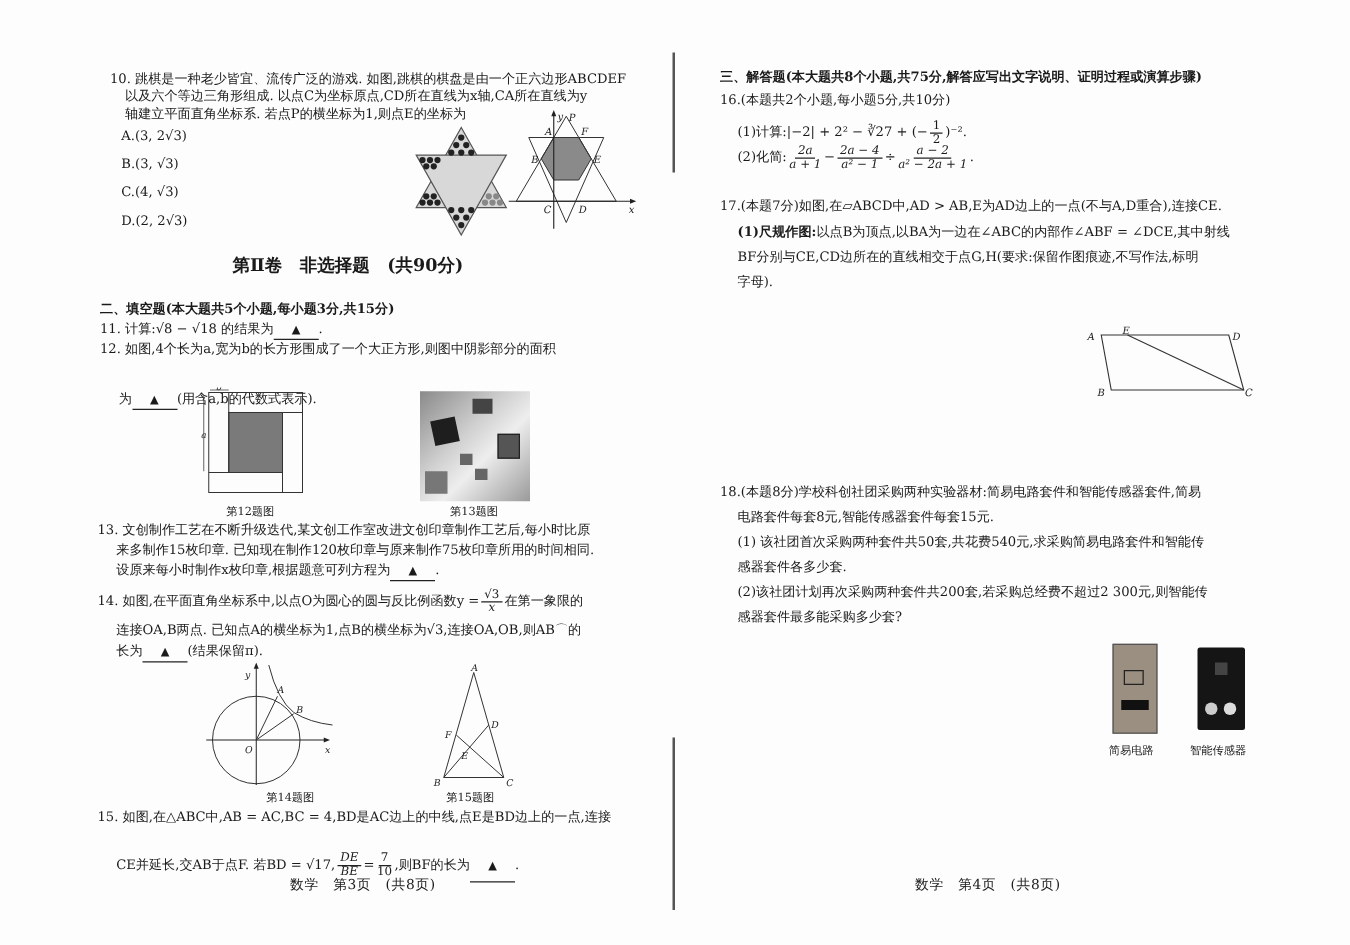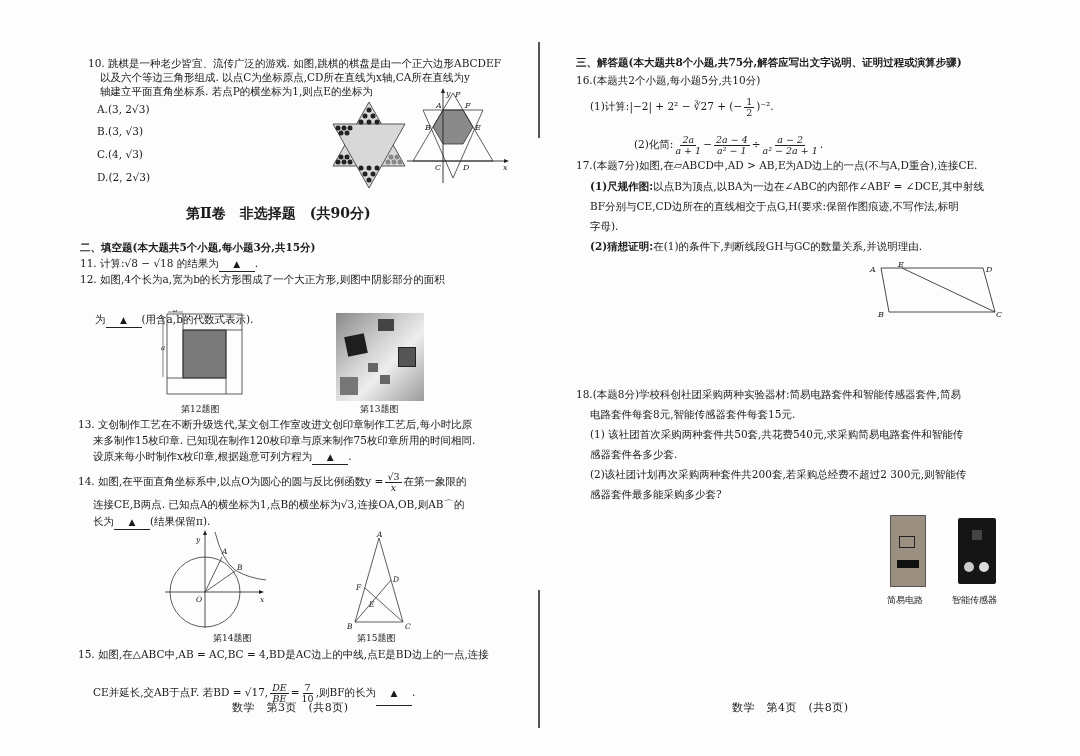--- a/index.html
+++ b/index.html
@@ -130,21 +130,21 @@
   <div class="t" style="left:93px;top:449px;">
     <span>设原来每小时制作x枚印章,根据题意可列方程为</span><span class="blank">▲</span><span>.</span>
   </div>
 
   <div class="t" style="left:78px;top:470px;line-height:22px;">
     <span>14. 如图,在平面直角坐标系中,以点O为圆心的圆与反比例函数y =</span><span class="frac">
         <span>√3</span>
         <span class="i">x</span>
       </span><span>在第一象限的</span>
   </div>
-  <div class="t" style="left:93px;top:497px;">连接CE,B两点. 已知点A的横坐标为1,点B的横坐标为√3,连接OA,OB,则AB⌒的</div>
+  <div class="t" style="left:93px;top:497px;">连接OA,B两点. 已知点A的横坐标为1,点B的横坐标为√3,连接OA,OB,则AB⌒的</div>
   <div class="t" style="left:93px;top:514px;">
     <span>长为</span><span class="blank">▲</span><span>(结果保留π).</span>
   </div>
 
   <svg style="position:absolute;left:160px;top:530px;" width="110" height="100" viewBox="0 0 110 100">
     <circle cx="45" cy="62" r="35" fill="none" stroke="#333" stroke-width="0.8"></circle>
     <line x1="5" y1="62" x2="100" y2="62" stroke="#222" stroke-width="0.8"></line>
     <polygon points="104,62 99,60 99,64" fill="#222"></polygon>
     <line x1="45" y1="98" x2="45" y2="4" stroke="#222" stroke-width="0.8"></line>
     <polygon points="45,0 43,5 47,5" fill="#222"></polygon>
@@ -196,38 +196,37 @@
 <div id="right" class="page">
   <div class="t b" style="left:36px;top:55px;">三、解答题(本大题共8个小题,共75分,解答应写出文字说明、证明过程或演算步骤)</div>
 
   <div class="t" style="left:36px;top:73px;">16.(本题共2个小题,每小题5分,共10分)</div>
   <div class="t" style="left:50px;top:94px;line-height:24px;">
     <span>(1)计算:|−2| + 2² − ∛27 + (−</span><span class="frac">
         <span>1</span>
         <span>2</span>
       </span><span>)⁻².</span>
   </div>
-  <div class="t" style="left:50px;top:132px;line-height:24px;margin-left:44px;">
+  <div class="t" style="left:50px;top:114px;line-height:24px;">
     <span>(2)化简:</span><span class="frac i">
         <span>2a</span>
         <span>a + 1</span>
       </span><span>−</span><span class="frac i">
         <span>2a − 4</span>
         <span>a² − 1</span>
       </span><span>÷</span><span class="frac i">
         <span>a − 2</span>
         <span>a² − 2a + 1</span>
       </span><span>.</span>
   </div>
 
   <div class="t" style="left:36px;top:158px;">17.(本题7分)如图,在▱ABCD中,AD &gt; AB,E为AD边上的一点(不与A,D重合),连接CE.</div>
   <div class="t" style="left:50px;top:179px;"><span class="b">(1)尺规作图:</span><span>以点B为顶点,以BA为一边在∠ABC的内部作∠ABF = ∠DCE,其中射线</span></div>
   <div class="t" style="left:50px;top:199px;">BF分别与CE,CD边所在的直线相交于点G,H(要求:保留作图痕迹,不写作法,标明</div>
   <div class="t" style="left:50px;top:219px;">字母).</div>
-  <div class="t" style="left:50px;top:239px;"><span class="b">(2)猜想证明:</span><span>在(1)的条件下,判断线段GH与GC的数量关系,并说明理由.</span></div>
 
   <svg style="position:absolute;left:325px;top:260px;" width="140" height="60" viewBox="0 0 140 60">
     <polygon points="16,8 118,8 130,52 24,52" fill="none" stroke="#333" stroke-width="0.9"></polygon>
     <line x1="37" y1="8" x2="130" y2="52" stroke="#333" stroke-width="0.9"></line>
     <g font-size="8" font-style="italic" fill="#222">
       <text x="5" y="12">A</text>
         <text x="33" y="7">E</text>
         <text x="121" y="12">D</text>
       <text x="13" y="57">B</text>
         <text x="131" y="57">C</text>

